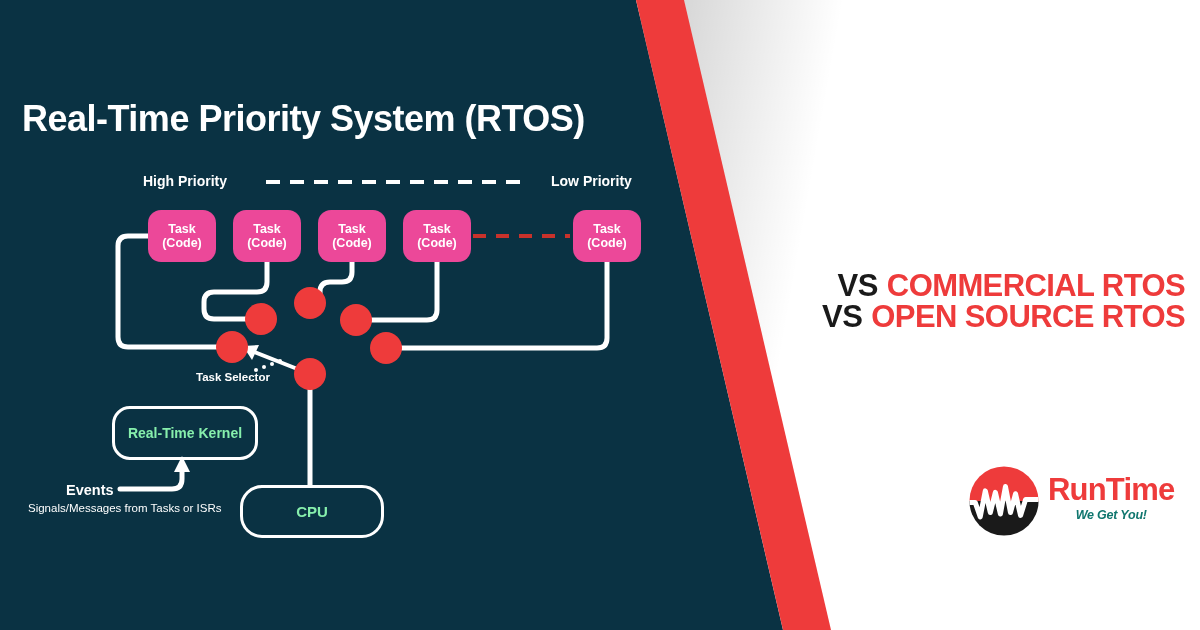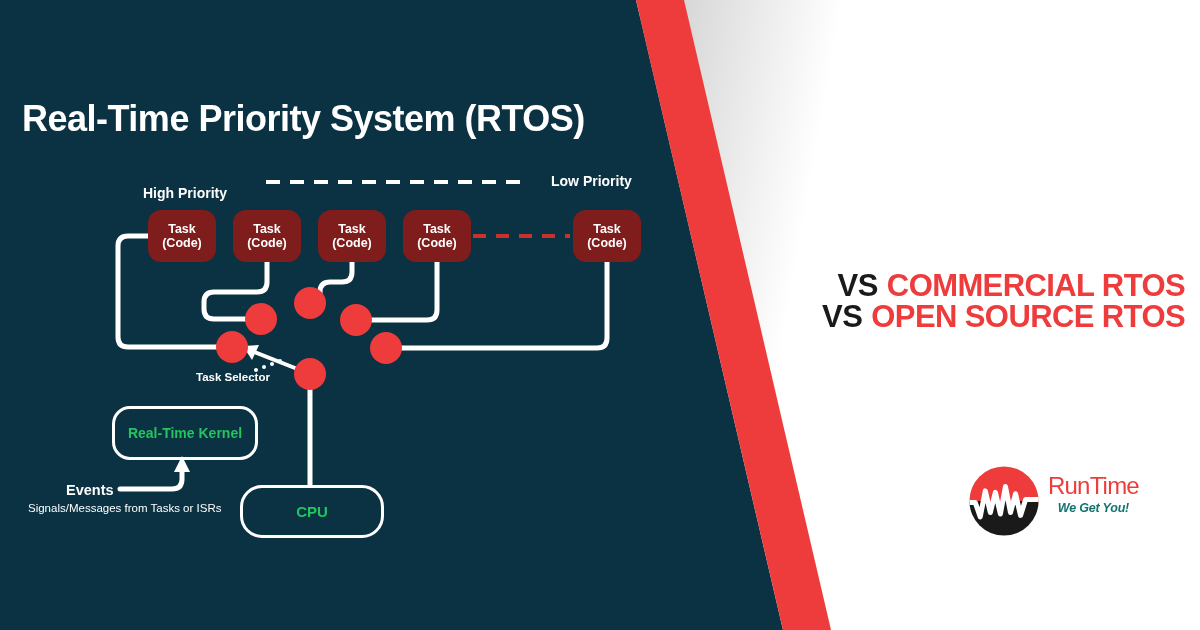--- a/index.html
+++ b/index.html
@@ -30,51 +30,51 @@
 
   
   .rtos-title{
     position:absolute;left:22px;top:98px;
     color:#ffffff;font-size:36px;font-weight:bold;letter-spacing:-0.5px;
     white-space:nowrap;
   }
 
   
   .prio{position:absolute;color:#ffffff;font-size:14px;font-weight:bold;white-space:nowrap;}
-  .prio-high{left:143px;top:185px;}
+  .prio-high{left:143px;top:173px;}
   .prio-low{left:551px;top:173px;text-align:center;}
   .prio-dash{
     position:absolute;left:266px;top:180px;width:264px;height:4px;
     background:repeating-linear-gradient(to right,#ffffff 0 14px, transparent 14px 24px);
   }
 
   
   .task-box{
     position:absolute;width:68px;height:52px;border-radius:13px;
-    background:#7f1d1d;color:#ffffff;
+    background:#ec4899;color:#ffffff;
     display:flex;flex-direction:column;align-items:center;justify-content:center;
     font-size:12.5px;font-weight:bold;line-height:1.15;text-align:center;
   }
 
   
   .node{position:absolute;border-radius:50%;background:#EE3B3B;}
 
   
   .wires{position:absolute;left:0;top:0;width:800px;height:630px;overflow:visible;}
 
   
   .lbl{position:absolute;color:#ffffff;white-space:nowrap;}
   .lbl-task-selector{left:196px;top:371px;font-size:11.5px;font-weight:600;}
   .lbl-events{left:66px;top:482px;font-size:14.5px;font-weight:bold;}
   .lbl-events-sub{left:28px;top:501px;font-size:11.5px;font-weight:normal;line-height:1.35;text-align:center;width:170px;}
 
   
   .outline-box{
     position:absolute;border:3px solid #ffffff;border-radius:18px;
-    color:#22c55e;display:flex;align-items:center;justify-content:center;
+    color:#86efac;display:flex;align-items:center;justify-content:center;
     font-weight:bold;
   }
   .kernel-box{left:112px;top:406px;width:140px;height:48px;font-size:14px;}
   .cpu-box{left:240px;top:485px;width:138px;height:47px;font-size:15px;border-radius:22px;}
 
   
   .vs-block{position:absolute;left:795px;top:270px;width:390px;}
   .vs-line{display:flex;align-items:baseline;justify-content:flex-end;line-height:1.0;}
   .vs-word{
     color:#1A1A1A;font-size:31px;font-weight:bold;font-style:normal;
@@ -82,21 +82,21 @@
   }
   .vs-word.ghost{visibility:hidden;}
   .vs-main{
     color:#EE3B3B;font-size:31px;font-weight:bold;letter-spacing:-0.6px;white-space:nowrap;
   }
 
   
   .logo{position:absolute;left:968px;top:462px;width:200px;height:80px;}
   .logo-mark{position:absolute;left:0;top:3px;width:72px;height:72px;}
   .logo-text{position:absolute;left:80px;top:12px;}
-  .logo-name{font-size:24px;font-weight:normal;letter-spacing:-0.8px;line-height:1;}
+  .logo-name{font-size:31px;font-weight:bold;letter-spacing:-0.8px;line-height:1;}
   .logo-name .run{color:#EE3B3B;}
   .logo-name .time{color:#EE3B3B;}
   .logo-tag{
     margin-top:3px;text-align:center;color:#0f766e;
     font-size:12.5px;font-weight:bold;font-style:italic;letter-spacing:-0.2px;
   }
 </style>
 </head>
 <body>
 

